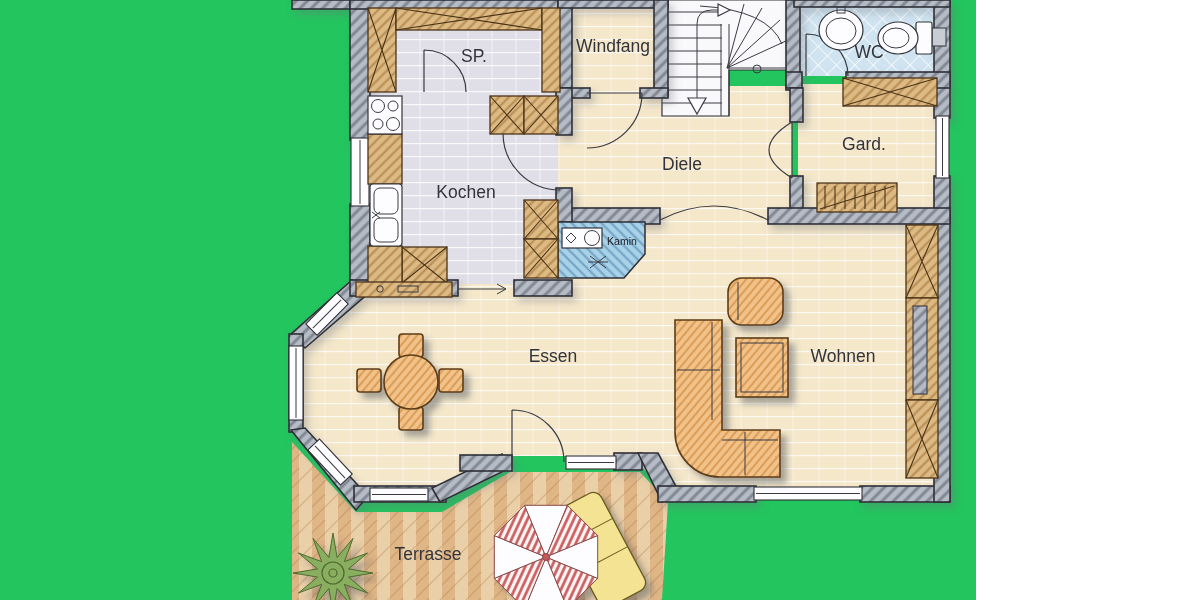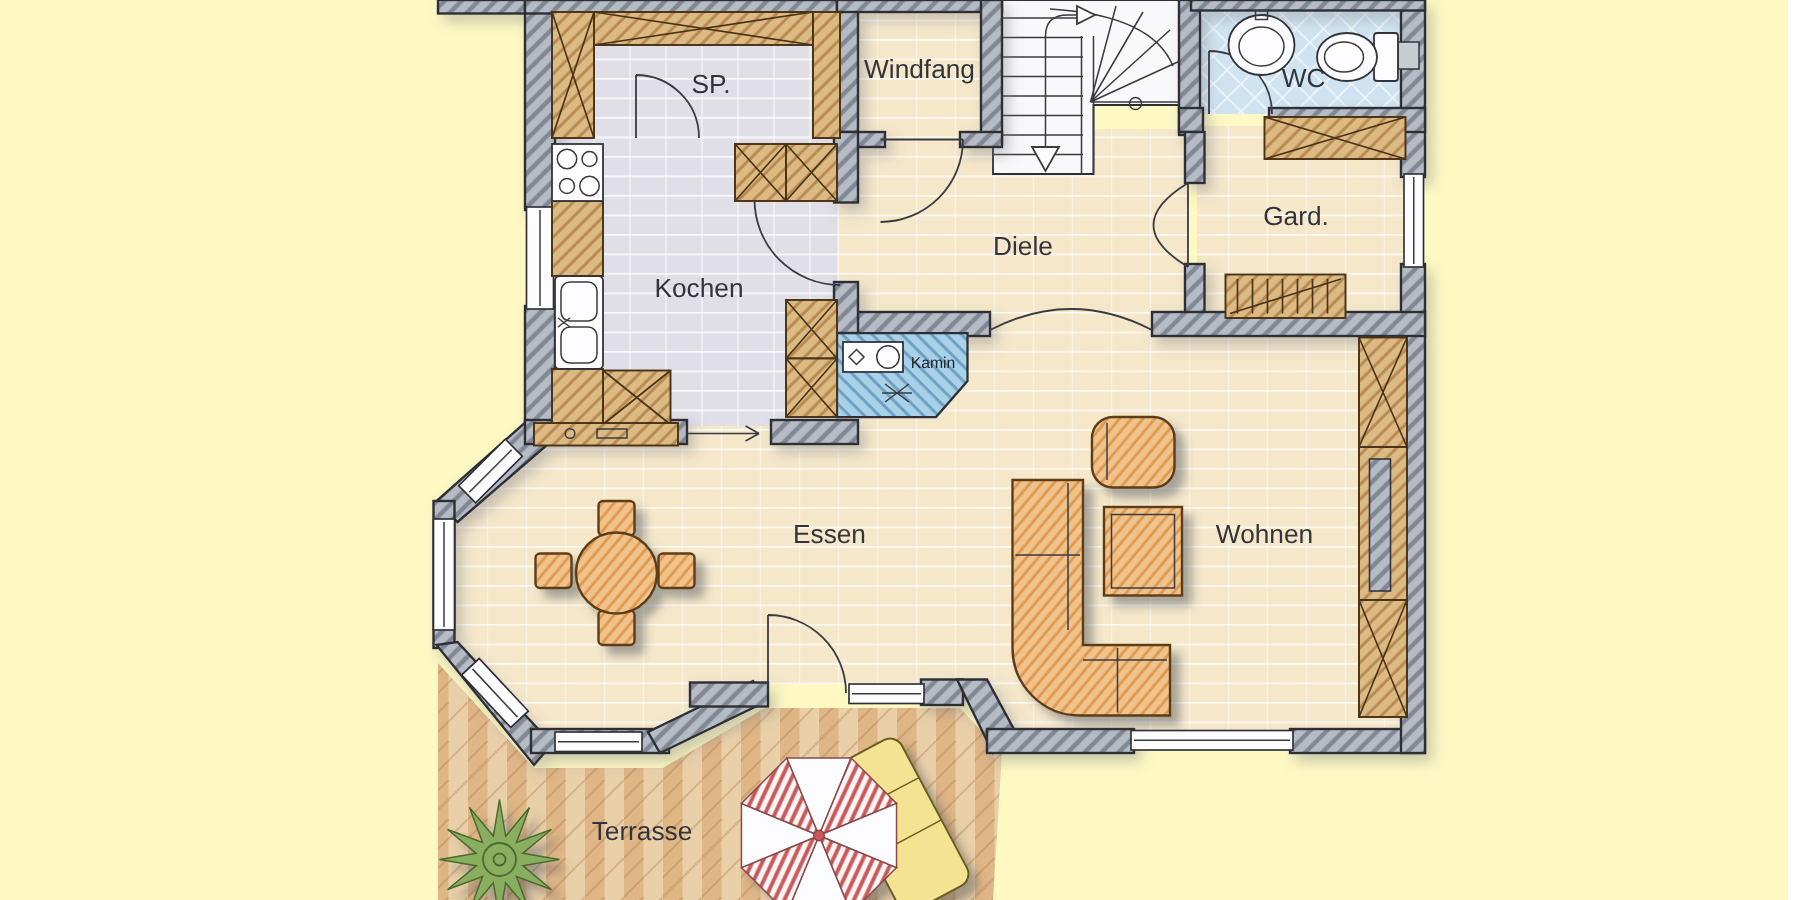--- a/index.html
+++ b/index.html
@@ -1,21 +1,21 @@
 <!DOCTYPE html>
 <html style="--wall: #b6bcc6; --wood: #dcba84; --furniture: #f1c289; --floor_beige: #f4e7ca; --floor_gray: #e0dfe8; --floor_wc: #cfe4f0; --kamin: #a9d2e8; --terrace: #ead0a8; --parasol: #c9585a; --lounger: #f3e392; --plant: #8aae5e; --outline: #2e2f36;"><head>
 <meta charset="utf-8">
 <style>
   :root{
     --wall:#b6bcc6; --wood:#dcba84; --furniture:#f1c289; --floor_beige:#f4e7ca;
     --floor_gray:#e0dfe8; --floor_wc:#cfe4f0; --kamin:#a9d2e8; --terrace:#ead0a8;
     --parasol:#c9585a; --lounger:#f3e392; --plant:#8aae5e; --outline:#2e2f36;
   }
   html,body{margin:0;padding:0;background:#ffffff;}
-  .stage{width:1192px;height:600px;position:relative;background:#fef9c3;overflow:hidden;}
+  .stage{width:976px;height:600px;position:relative;background:#22c55e;overflow:hidden;}
   svg text{font-family:"Liberation Sans",sans-serif;}
   .room-label{font-size:17.5px;fill:#33343b;}
   .room-label.small{font-size:10.5px;fill:#23242b;}
   .wall{fill:url(#pWall);stroke:var(--outline);stroke-width:1.6;}
   .wood{fill:url(#pWood);stroke:#4a3317;stroke-width:1.3;}
   .furn{fill:url(#pFurn);stroke:#5d3d17;stroke-width:1.6;}
   .win{fill:#fdfdff;stroke:var(--outline);stroke-width:1.1;}
   .door{fill:none;stroke:#3a3b42;stroke-width:1.2;}
   .thin{stroke:#3a3b42;stroke-width:1;fill:none;}
   .xline{stroke:#4a3317;stroke-width:1.1;}

